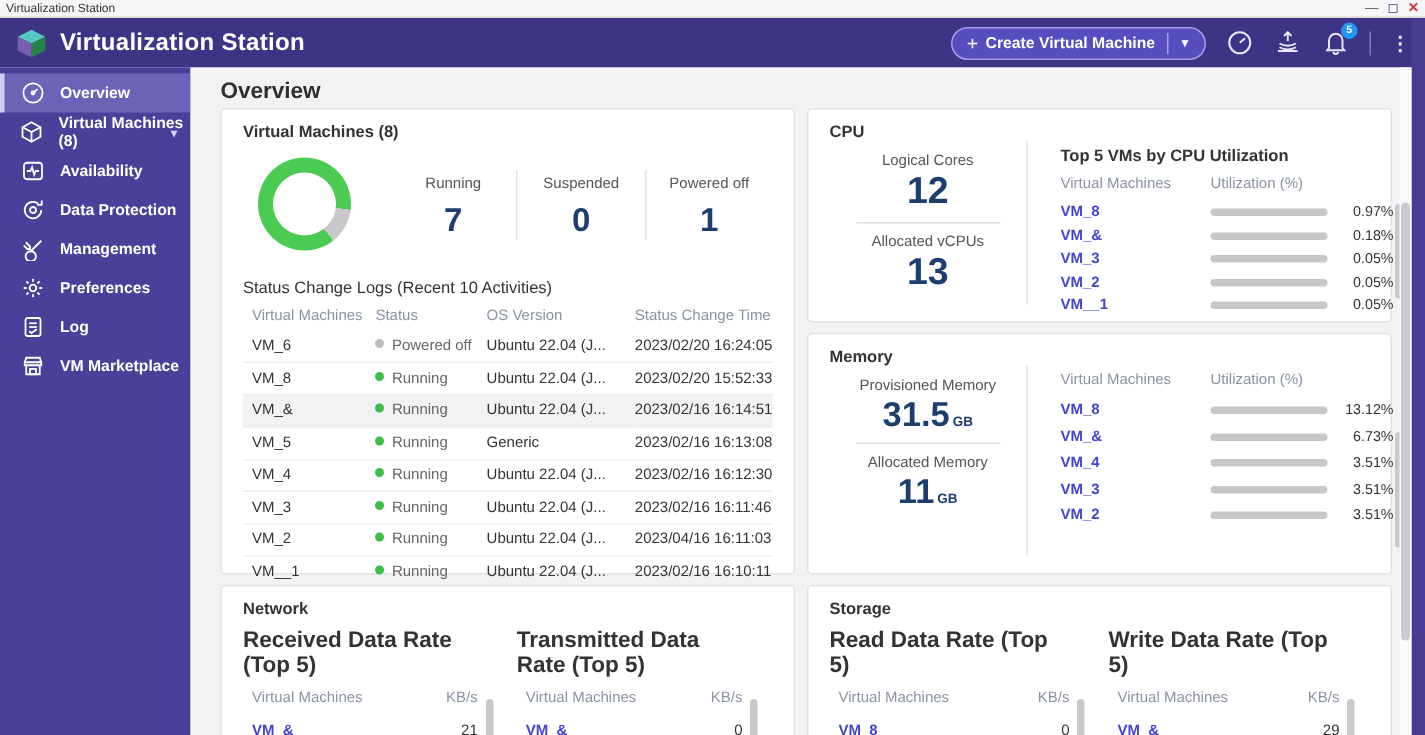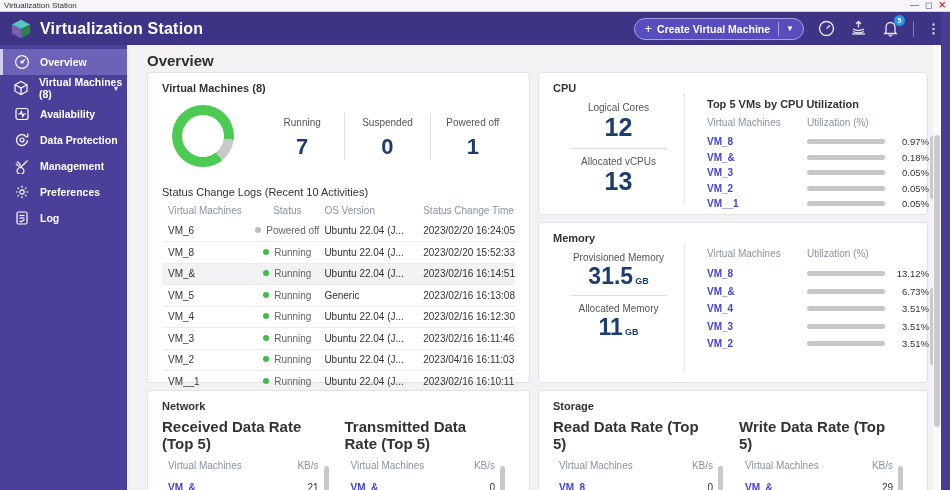--- a/index.html
+++ b/index.html
@@ -62,21 +62,21 @@
   .vmstat .lbl { font-size:10px; color:#555; margin-bottom:6px; }
   .vmstat .val { font-size:22px; font-weight:bold; color:#1d3d6e; }
 
   
   .logs-title { font-size:11px; font-weight:normal; color:#333; margin:8px 0 2px; }
   table.logs { width:100%; border-collapse:collapse; table-layout:fixed; }
   .logs th { font-size:10px; font-weight:normal; color:#8b93a3; text-align:left; padding:5px 0 4px; }
   .logs td { font-size:10px; color:#333; padding:0; height:21.5px; border-bottom:1px solid #ededed; }
   .logs tr.hl td { background:#f2f1f3; }
   .logs .c1 { width:25%; padding-left:6px; }
-  .logs .c2 { width:21%;text-align:center; }
+  .logs .c2 { width:21%; }
   .logs .c3 { width:28%; }
   .logs .c4 { width:26%; }
   .dot { display:inline-block; width:6px; height:6px; border-radius:50%; margin-right:5px; vertical-align:1px; }
   .dot.run { background:#3dbd4a; }
   .dot.off { background:#bdbdbd; }
   .statustxt { color:#666; }
 
   
   .split-card { display:flex; height:calc(100% - 14px); }
   .statcol { width:132px; border-right:1px solid #e6e3e9; display:flex; flex-direction:column; align-items:center; padding-top:8px; flex-shrink:0; }
@@ -224,20 +224,31 @@
     <span class="sicon">
       <svg width="16" height="16" viewBox="0 0 16 16" fill="none" stroke="#fff" stroke-width="1.2">
           <rect x="3" y="2" width="10" height="12" rx="1.5"></rect>
           <line x1="5.5" y1="5.5" x2="10.5" y2="5.5"></line>
           <line x1="5.5" y1="8" x2="10.5" y2="8"></line>
           <polyline points="5.5,10.8 7,12 10.5,9.5"></polyline>
         </svg>
     </span>
     <span>Log</span>
   </div>
+  <div class="side-item">
+    <span class="sicon">
+      <svg width="16" height="16" viewBox="0 0 16 16" fill="none" stroke="#fff" stroke-width="1.2">
+          <path d="M2.5 5.5 L3.5 2.5 h9 l1 3"></path>
+          <path d="M2.5 5.5 h11 v2 h-11 Z"></path>
+          <path d="M3.5 7.5 v6 h9 v-6"></path>
+          <rect x="6" y="10" width="4" height="3.5"></rect>
+        </svg>
+    </span>
+    <span>VM Marketplace</span>
+  </div>
 </div>
 
 <div class="main">
   <div class="page-title">Overview</div>
 
   <div class="card" id="card-vm">
     <div class="card-title">Virtual Machines (8)</div>
     <div class="vmsum">
       <div class="donut"></div>
       <div class="vmstats">

